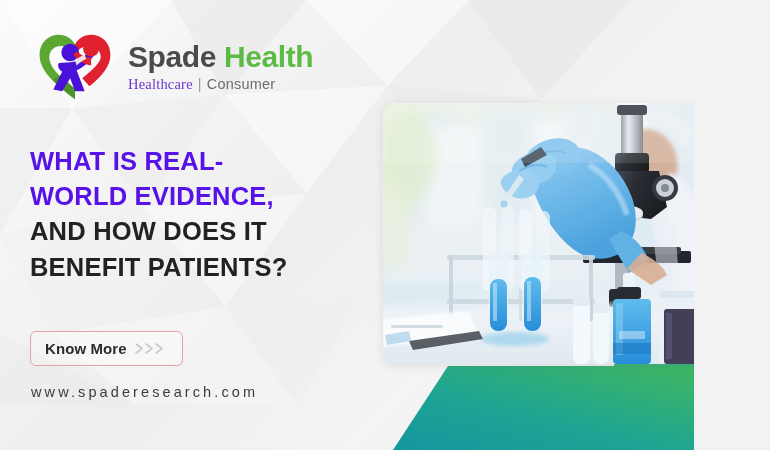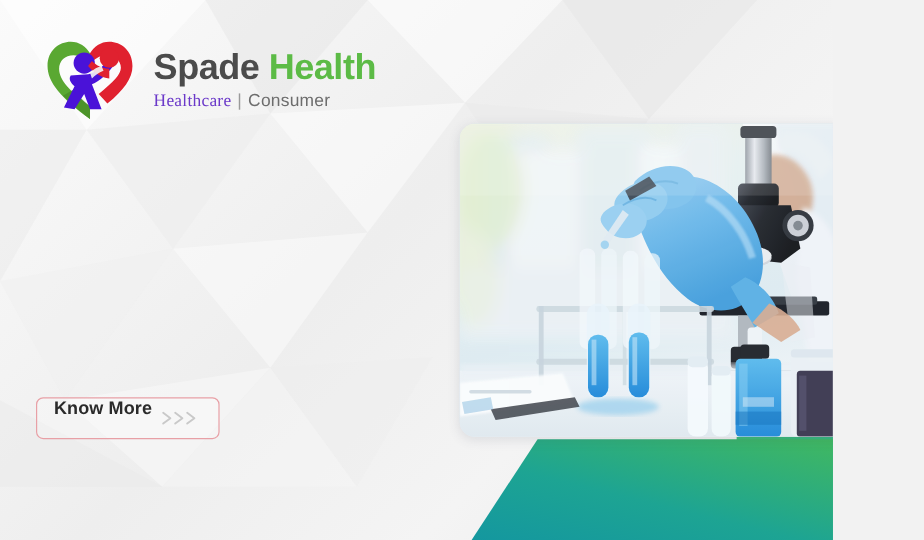--- a/index.html
+++ b/index.html
@@ -39,21 +39,21 @@
     letter-spacing:0.2px;
   }
   #headline .l1,#headline .l2{color:#5712e8;display:block;}
   #headline .l3,#headline .l4{color:#222222;display:block;}
   
   #know-more{
     position:absolute;left:30px;top:331px;
     height:35px;box-sizing:border-box;
     border:1.5px solid #e8a0a6;border-radius:6px;
     background:rgba(255,255,255,0.25);
-    display:flex;padding:0 14px;
+    display:flex;align-items:center;padding:0 14px;
     cursor:pointer;
   }
   #know-more-label{font-size:15px;font-weight:bold;color:#2b2b2b;letter-spacing:0.1px;}
   #chev-icon{margin-left:7px;display:flex;align-items:center;}
   
   #site-url{
     position:absolute;left:31px;top:384px;
     font-size:14.5px;color:#3c3c3c;letter-spacing:3.1px;
   }
   
@@ -131,34 +131,41 @@
     <div id="logo-text">
       <div id="wordmark">
         <span class="spade">Spade</span><span> </span><span class="health">Health</span>
       </div>
       <div id="tagline">
         <span class="healthcare">Healthcare</span><span class="sep">|</span><span class="consumer">Consumer</span>
       </div>
     </div>
   </div>
 
+  <div id="headline">
+    <span class="l1">WHAT IS REAL-</span>
+    <span class="l2">WORLD EVIDENCE,</span>
+    <span class="l3">AND HOW DOES IT</span>
+    <span class="l4">BENEFIT PATIENTS?</span>
+  </div>
 
   <div id="know-more">
     <span id="know-more-label">Know More</span>
     <span id="chev-icon">
       <svg width="34" height="13" viewBox="0 0 34 13">
         <g fill="none" stroke="#c9c9c9" stroke-width="1.6" stroke-linecap="round" stroke-linejoin="round">
           <polyline points="2,2 8,6.5 2,11"></polyline>
           <polyline points="12,2 18,6.5 12,11"></polyline>
           <polyline points="22,2 28,6.5 22,11"></polyline>
         </g>
       </svg>
     </span>
   </div>
 
+  <div id="site-url">www.spaderesearch.com</div>
 
   <div id="photo-card">
     <svg viewBox="0 0 330 261" preserveAspectRatio="xMidYMid slice">
       <defs>
         <linearGradient id="bgsky" x1="0" y1="0" x2="0.3" y2="1">
           <stop offset="0%" stop-color="#eef3e4"></stop>
           <stop offset="35%" stop-color="#e2eef0"></stop>
           <stop offset="70%" stop-color="#dceaf1"></stop>
           <stop offset="100%" stop-color="#eef4f7"></stop>
         </linearGradient>

